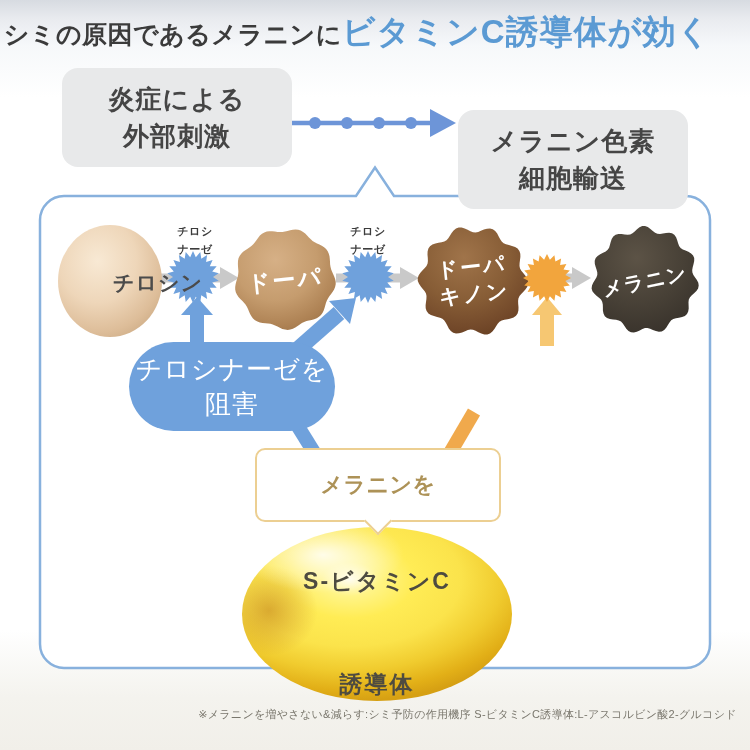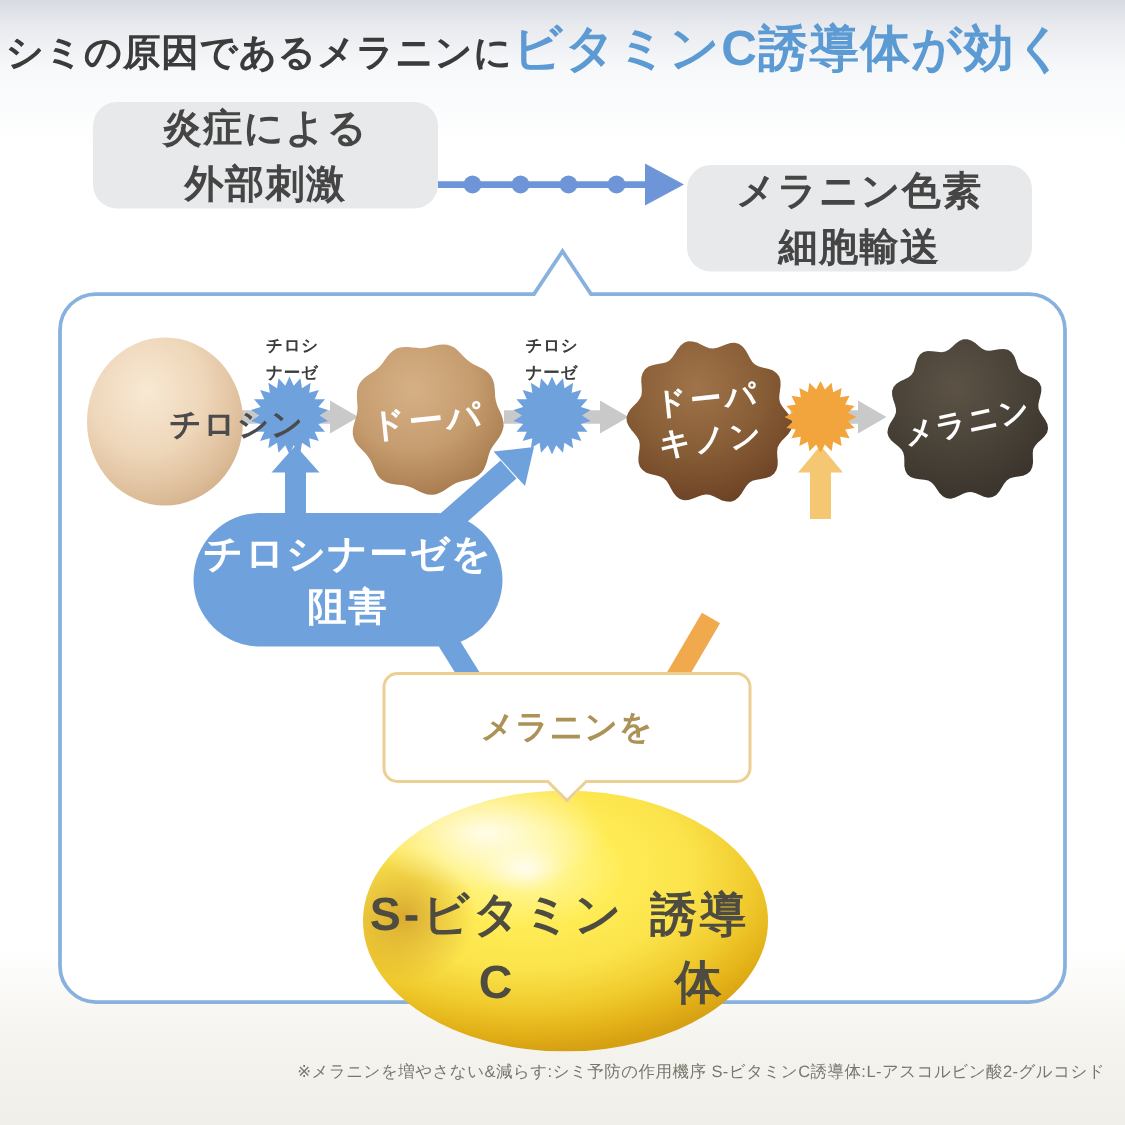--- a/index.html
+++ b/index.html
@@ -8,34 +8,34 @@
     font-family:"Liberation Sans","DejaVu Sans",sans-serif;
     background:linear-gradient(180deg,#d7dbe1 0%,#e9ebef 2.5%,#f6f8fa 6%,#ffffff 13%,#ffffff 84%,#f4f3ee 93%,#f1efe9 100%);
   }
   .abs{position:absolute;}
   
   .header{left:0;top:10px;width:715px;text-align:center;white-space:nowrap;}
   .header .dark{font-size:25px;font-weight:800;color:#3b3b3b;letter-spacing:.5px;vertical-align:baseline;}
   .header .blue{font-size:33px;font-weight:800;color:#5b9ad3;letter-spacing:1px;vertical-align:baseline;}
   
   .flowbox{
-    width:230px;height:71px;background:#e8e9ea;border-radius:16px;
+    width:230px;height:99px;background:#e8e9ea;border-radius:16px;
     display:flex;flex-direction:column;justify-content:center;align-items:center;
     font-size:26px;font-weight:800;color:#454545;line-height:1.42;letter-spacing:1px;
   }
   
   .lbl{text-align:center;font-weight:800;}
   .enzyme{width:80px;font-size:11px;line-height:18px;color:#3c3c3c;letter-spacing:.5px;}
   .node-label{color:#ffffff;}
   .node-label.dark{color:#4b4b4b;margin-left:48px;}
   
   .pill{
     width:206px;height:89px;border-radius:46px;z-index:3;
     display:flex;flex-direction:column;justify-content:center;align-items:center;
-    color:#fff;font-size:26px;font-weight:700;line-height:1.32;letter-spacing:1px;
+    color:#fff;font-size:26px;font-weight:400;line-height:1.32;letter-spacing:1px;
   }
   .pill.blue{background:#6fa1dc;}
   .pill.orange{background:#f2a94a;width:204px;}
   
   .bubble{
     left:255px;top:448px;width:246px;height:74px;background:#fff;z-index:6;
     border:2px solid #eccf92;border-radius:10px;box-sizing:border-box;
     display:flex;flex-direction:column;justify-content:center;align-items:center;
     font-size:22px;font-weight:800;color:#ad9257;line-height:1.35;letter-spacing:.5px;
   }
@@ -44,23 +44,23 @@
     background:#fff;transform:translateX(-50%) rotate(45deg);
     border-right:2px solid #eccf92;border-bottom:2px solid #eccf92;
   }
   
   .sphere{
     left:242px;top:527px;width:270px;height:174px;border-radius:50%;z-index:5;
     background:
       radial-gradient(ellipse 30% 22% at 30% 16%,rgba(255,255,255,.85) 0%,rgba(255,255,255,0) 100%),
       radial-gradient(ellipse 18% 26% at 10% 48%,rgba(176,98,12,.45) 0%,rgba(176,98,12,0) 100%),
       radial-gradient(ellipse 75% 70% at 40% 30%,#fffceb 0%,#fff486 14%,#ffec55 32%,#fbe34b 55%,#f0cb2e 75%,#e2af17 91%,#d6a013 100%);
-    display:flex;flex-direction:row;justify-content:flex-end;align-items:center;
+    display:flex;flex-direction:column;justify-content:space-between;align-items:center;
     padding-top:38px;box-sizing:border-box;
-    font-size:31px;font-weight:800;color:#4e4b40;line-height:1.45;letter-spacing:2px;text-align:center;
+    font-size:23px;font-weight:800;color:#4e4b40;line-height:1.45;letter-spacing:2px;text-align:center;
   }
   
   .footnote{left:180px;top:707px;width:575px;text-align:center;font-size:11px;color:#79766c;letter-spacing:.3px;}
   svg.layer{left:0;top:0;z-index:1;}
   .z2{z-index:2;}
 </style>
 </head>
 <body>
 
 <div class="page">

